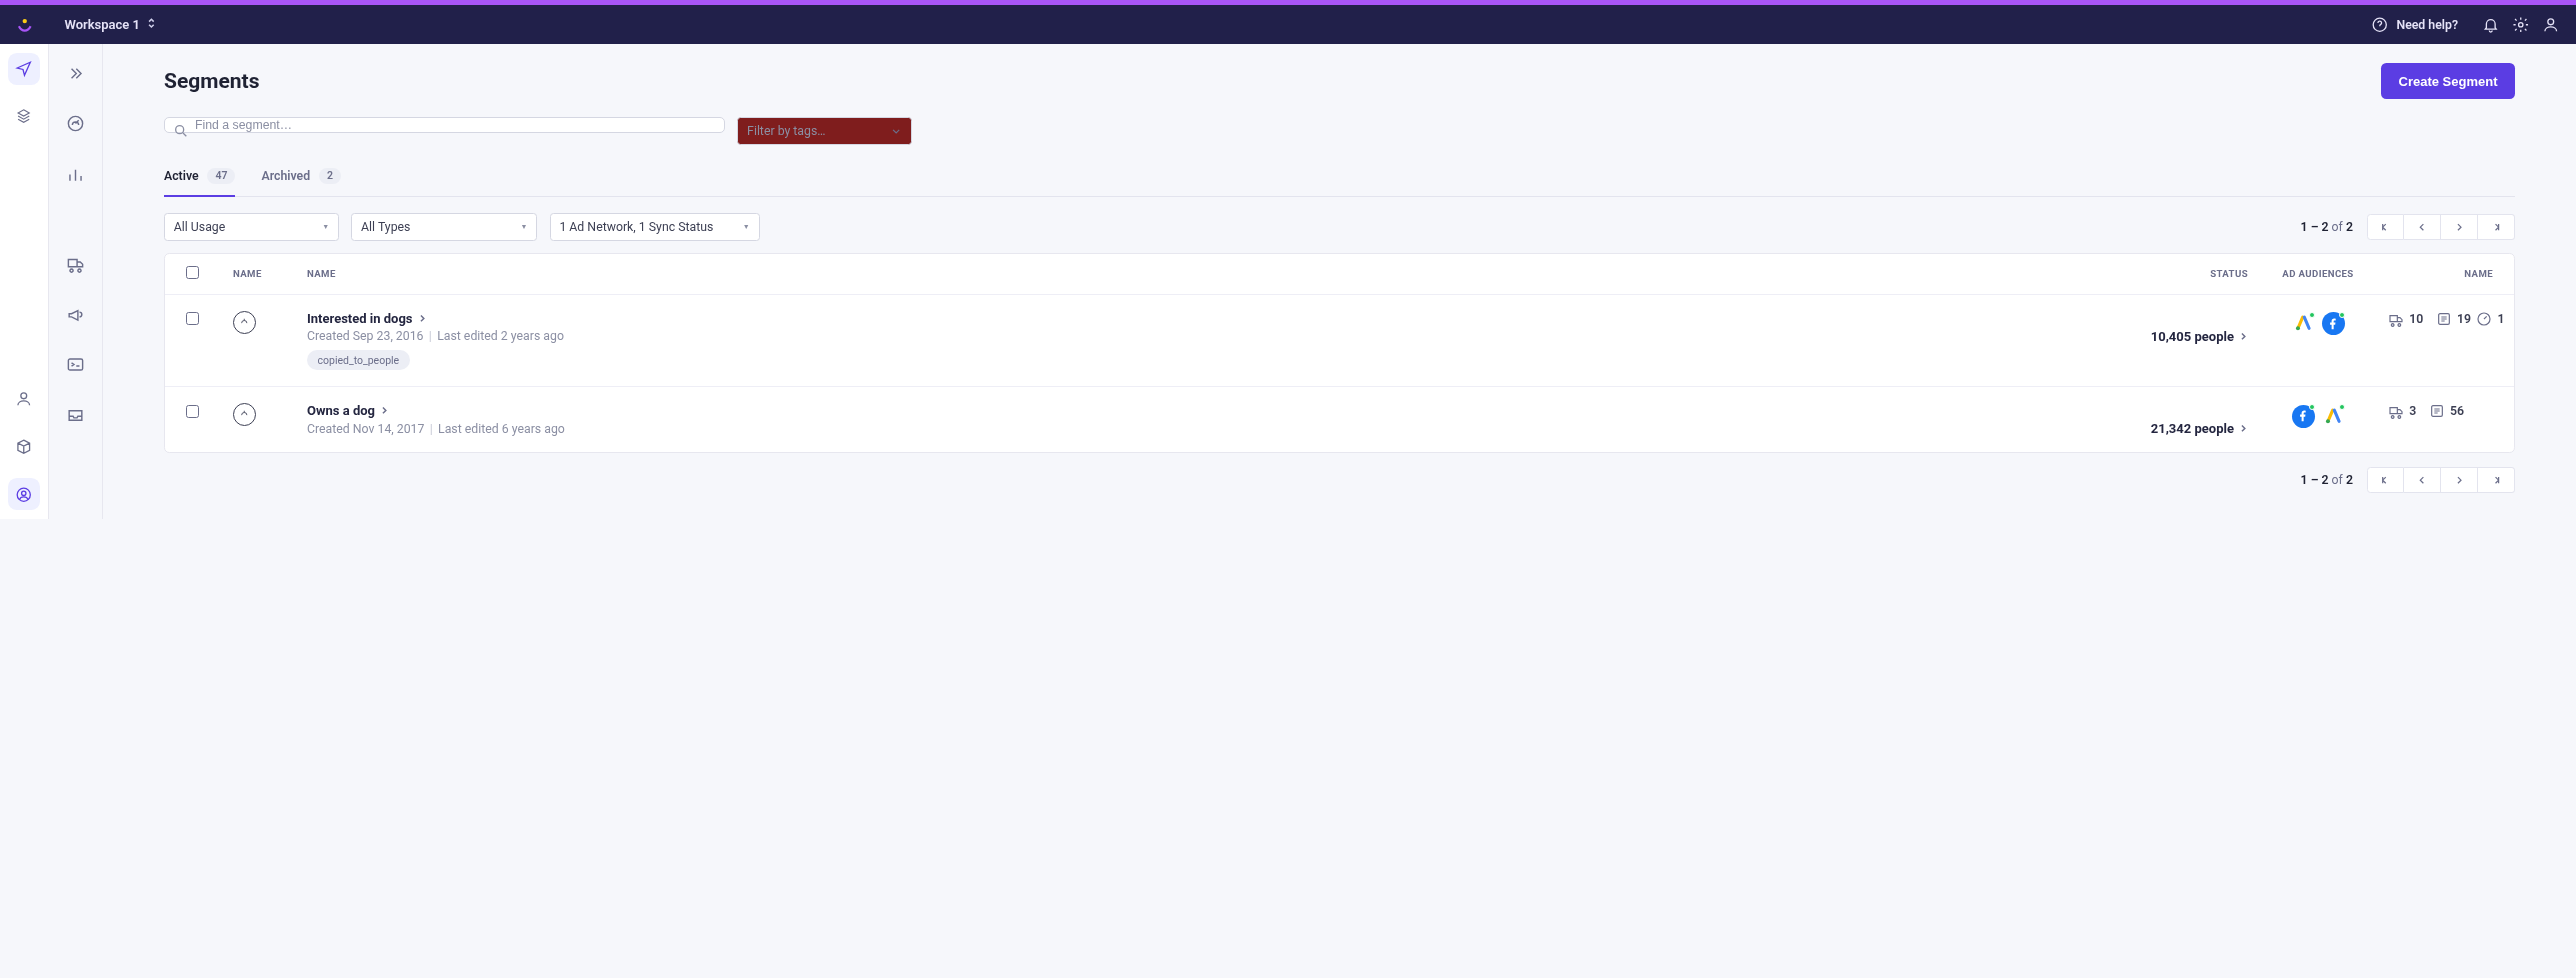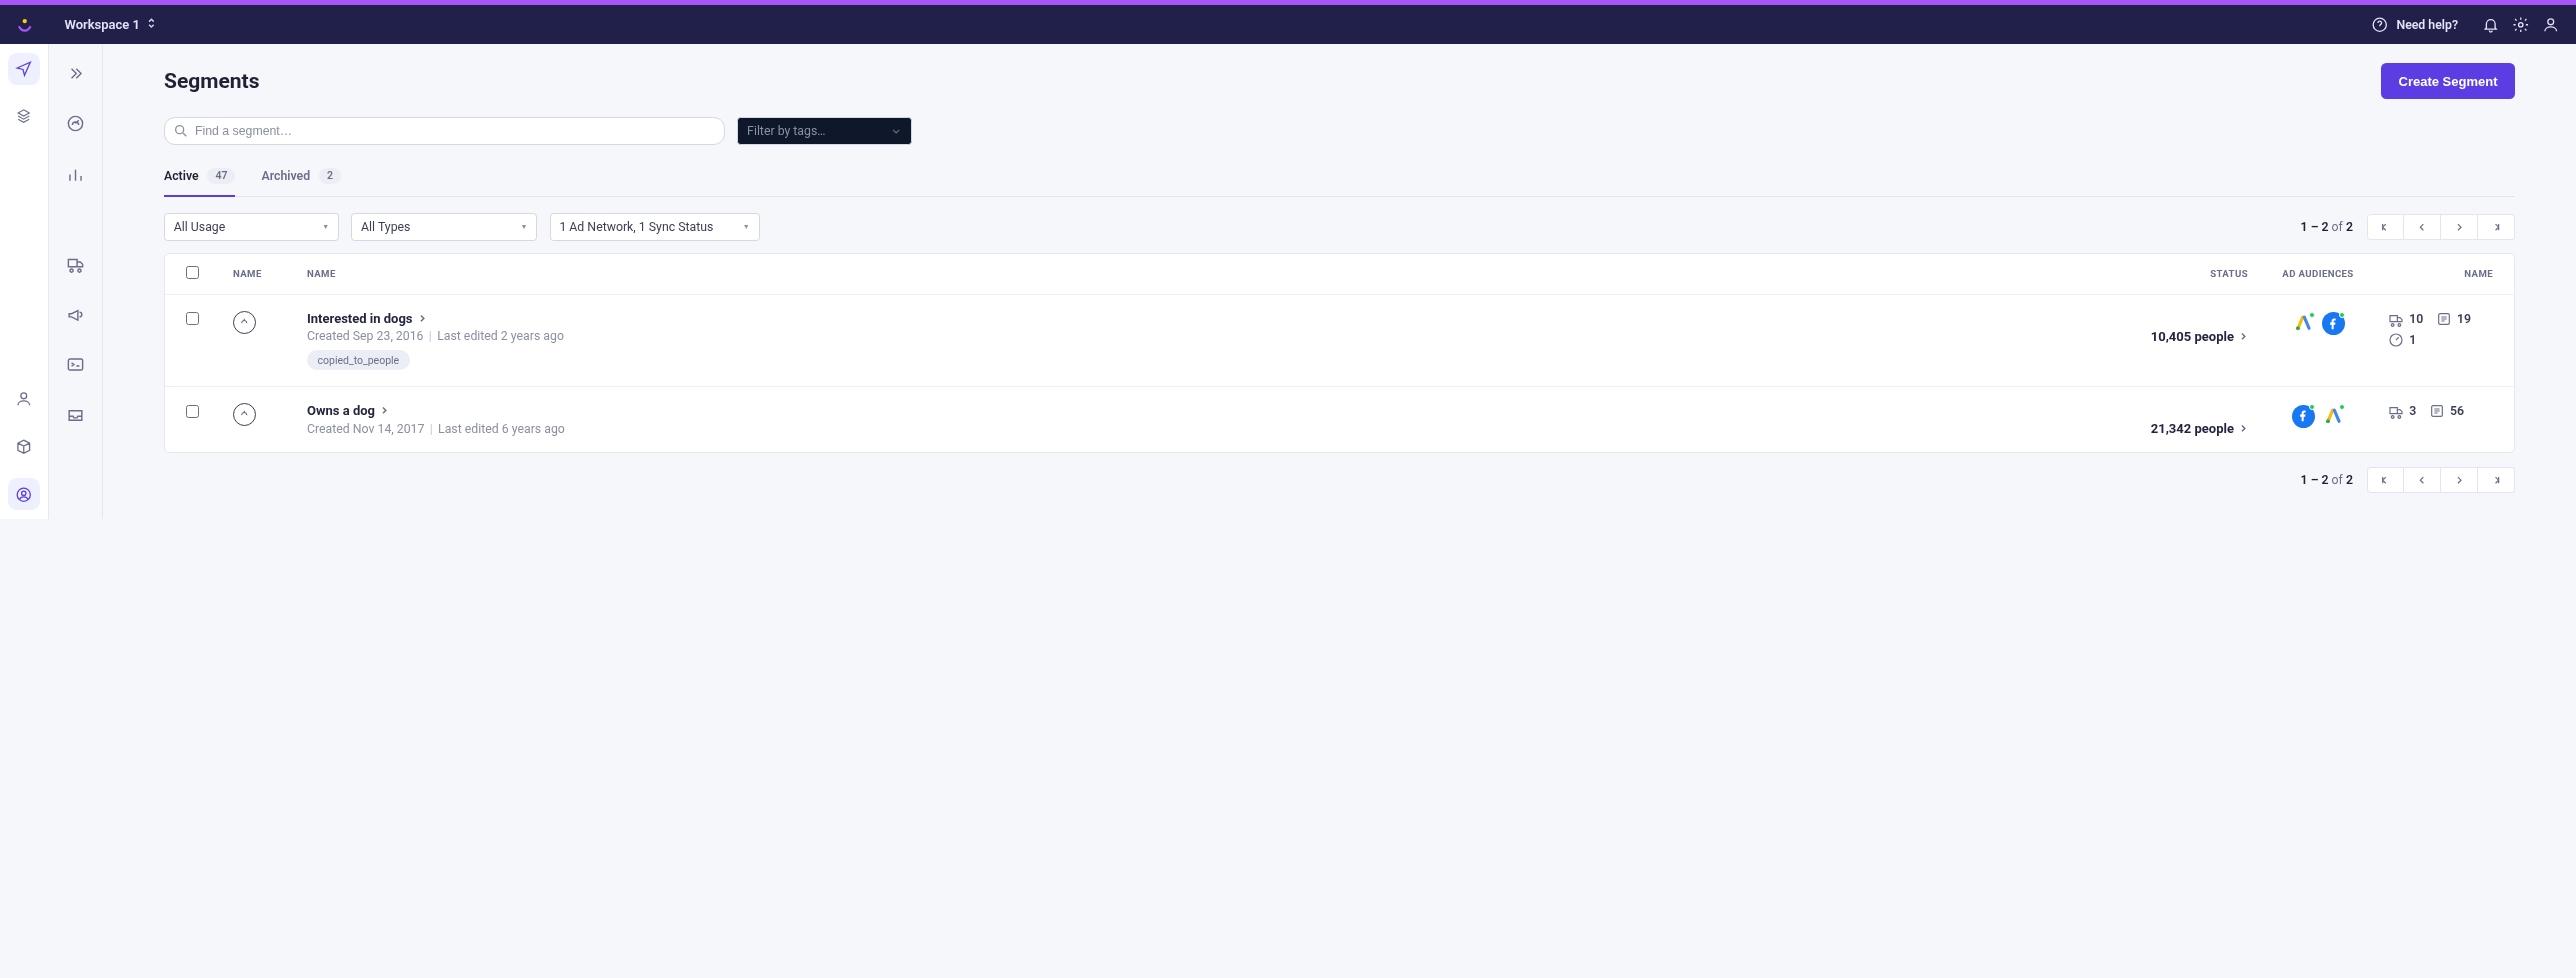--- a/index.html
+++ b/index.html
@@ -37,25 +37,25 @@
   .sidebar .s-item svg{width:19px;height:19px;stroke:currentColor;fill:none;stroke-width:1.8;}
 
   .main { flex:1; padding:19px 61px 26px 61px; position:relative; min-height:473px;}
 
   .page-head { display:flex; justify-content:space-between; align-items:center; margin-bottom:17.5px;}
   .page-title { font-size:21px; font-weight:700; color:#1f2233;}
   .primary-btn { background:#5b3de3; color:#fff; border:none; font-weight:600; font-size:13px; padding:10.5px 17.5px; border-radius:5.3px; cursor:pointer;}
 
   .search-row { display:flex; gap:12.3px; margin-bottom:17.5px;}
   .search-box { position:relative; width:561px;}
-  .search-box input { width:100%; height:28px; border:0.9px solid #d5d7e2; border-radius:11px; padding:0 8.8px 0 30px; font-size:12.3px; color:#4c1d95;}
+  .search-box input { width:100%; height:16px; border:0.9px solid #d5d7e2; border-radius:5px; padding:0 8.8px 0 30px; font-size:12.3px; color:#4c1d95;}
   .search-box input::placeholder{color:#8b8fa3;}
   .search-box .s-icon{position:absolute; left:8.8px; top:6.1px; color:#8b8fa3;}
   .search-box .s-icon svg{width:16px;height:16px;stroke:currentColor;fill:none;stroke-width:2;}
-  .tag-filter { width:175px; height:28px; border:0.9px solid #d5d7e2; border-radius:3.5px; background:#0f172a; display:flex; align-items:center; justify-content:space-between; padding:0 8.8px; color:#8b8fa3; font-size:12.3px;}
+  .tag-filter { width:175px; height:28px; border:0.9px solid #d5d7e2; border-radius:3.5px; background:#7f1d1d; display:flex; align-items:center; justify-content:space-between; padding:0 8.8px; color:#8b8fa3; font-size:12.3px;}
   .tag-filter svg{width:12.3px;height:12.3px;stroke:#6b6e8a;fill:none;stroke-width:2;}
 
   .tabs { display:flex; gap:26px; border-bottom:0.9px solid #e3e4ee; margin-bottom:16px;}
   .tab { display:flex; align-items:center; gap:8.8px; padding:5.3px 0 10.5px 0; font-weight:600; color:#6b6e8a; border-bottom:2.6px solid transparent; margin-bottom:-0.9px; cursor:pointer;}
   .tab.active { color:#1f2233; border-bottom-color:#5b3de3;}
   .tab .badge { background:#eceef5; color:#6b6e8a; font-size:10.5px; font-weight:600; border-radius:8.8px; padding:1.8px 8px;}
 
   .filter-row { display:flex; align-items:center; gap:12.3px; margin-bottom:12.3px;}
   .select { height:28px; border:0.9px solid #d5d7e2; border-radius:3.5px; background:#fff; display:flex; align-items:center; justify-content:space-between; padding:0 8.8px; font-size:12.3px; color:#3c3f53; cursor:pointer;}
   .select .caret { font-size:7px; color:#8b8fa3; margin-left:12.3px;}
@@ -90,21 +90,21 @@
   .meta .sep{margin:0 5.3px; color:#c8cad6;}
   .chip{display:inline-block;background:#eceef5;color:#6b6e8a;font-size:10.5px;border-radius:12.3px;padding:3.5px 10.5px;margin-top:7px;}
   .status-txt{font-weight:700;color:#242640;font-size:13px; display:flex; align-items:center; justify-content:flex-end; gap:5.3px;margin-top:18px;}
   .status-txt svg{width:8.8px;height:8.8px;stroke:#6b6e8a;fill:none;stroke-width:2;}
   .aud-icons{display:flex; gap:7px; justify-content:center; margin-top:1.8px;}
   .aud-g, .aud-f{width:23px;height:23px;border-radius:50%;position:relative;display:flex;align-items:center;justify-content:center;}
   .aud-f{background:#1877f2;}
   .aud-f svg{width:12.3px;height:12.3px;fill:#fff;}
   .aud-g svg{width:19px;height:19px;}
   .dot{width:6.1px;height:6.1px;border-radius:50%;background:#22c55e;border:1.3px solid #fff;position:absolute;top:-0.9px;right:-0.9px;}
-  .usage-cell{display:flex;flex-direction:column;gap:5.3px;}
+  .usage-cell{display:flex;align-items:flex-end;gap:5.3px;}
   .usage-line{display:flex;gap:12.3px;}
   .u-item{display:flex;align-items:center;gap:5.3px;color:#3c3f53;font-size:12.3px;font-weight:600;}
   .u-item svg{width:16px;height:16px;stroke:#6b6e8a;fill:none;stroke-width:1.8;}
 
   .bottom-pager{display:flex;justify-content:flex-end;margin-top:14px;}
 </style>
 </head>
 <body>
 
 <div class="top-strip"></div>

